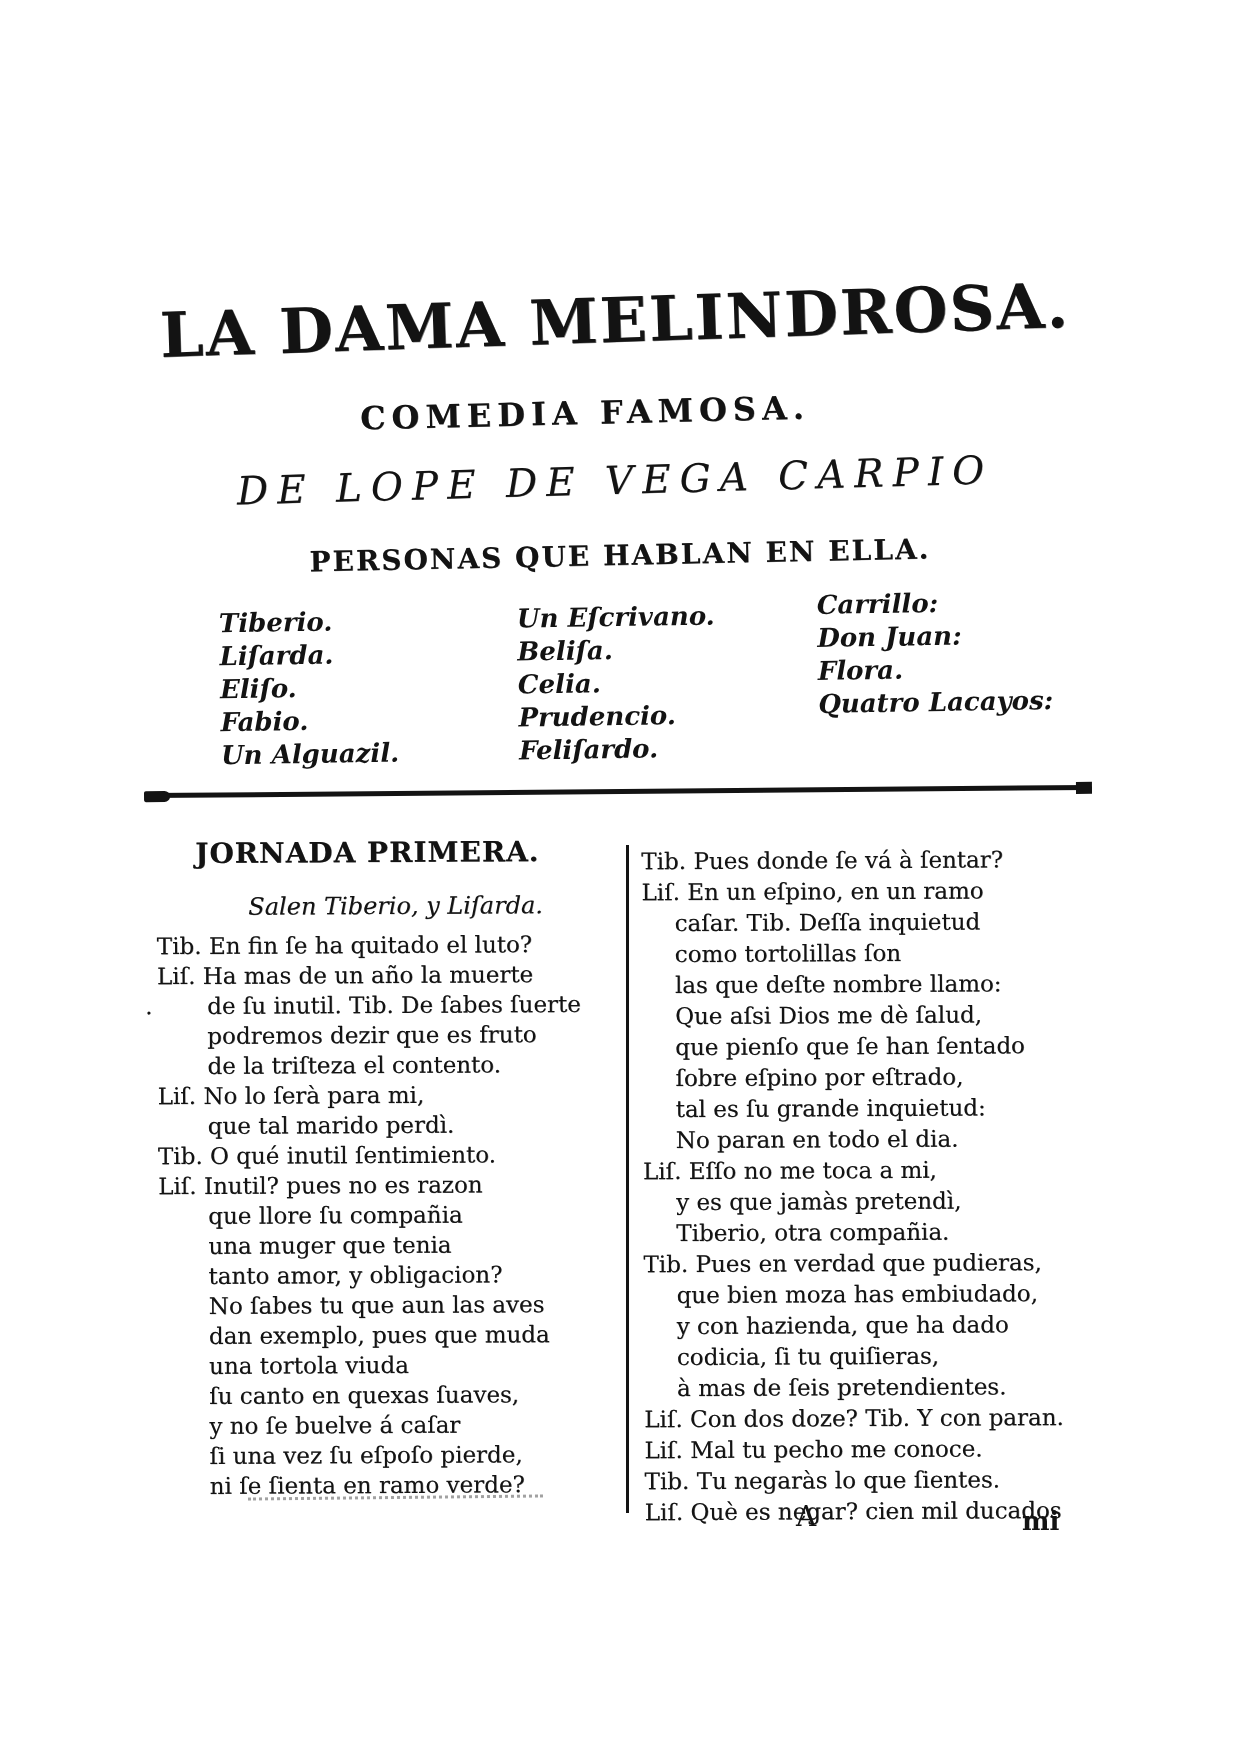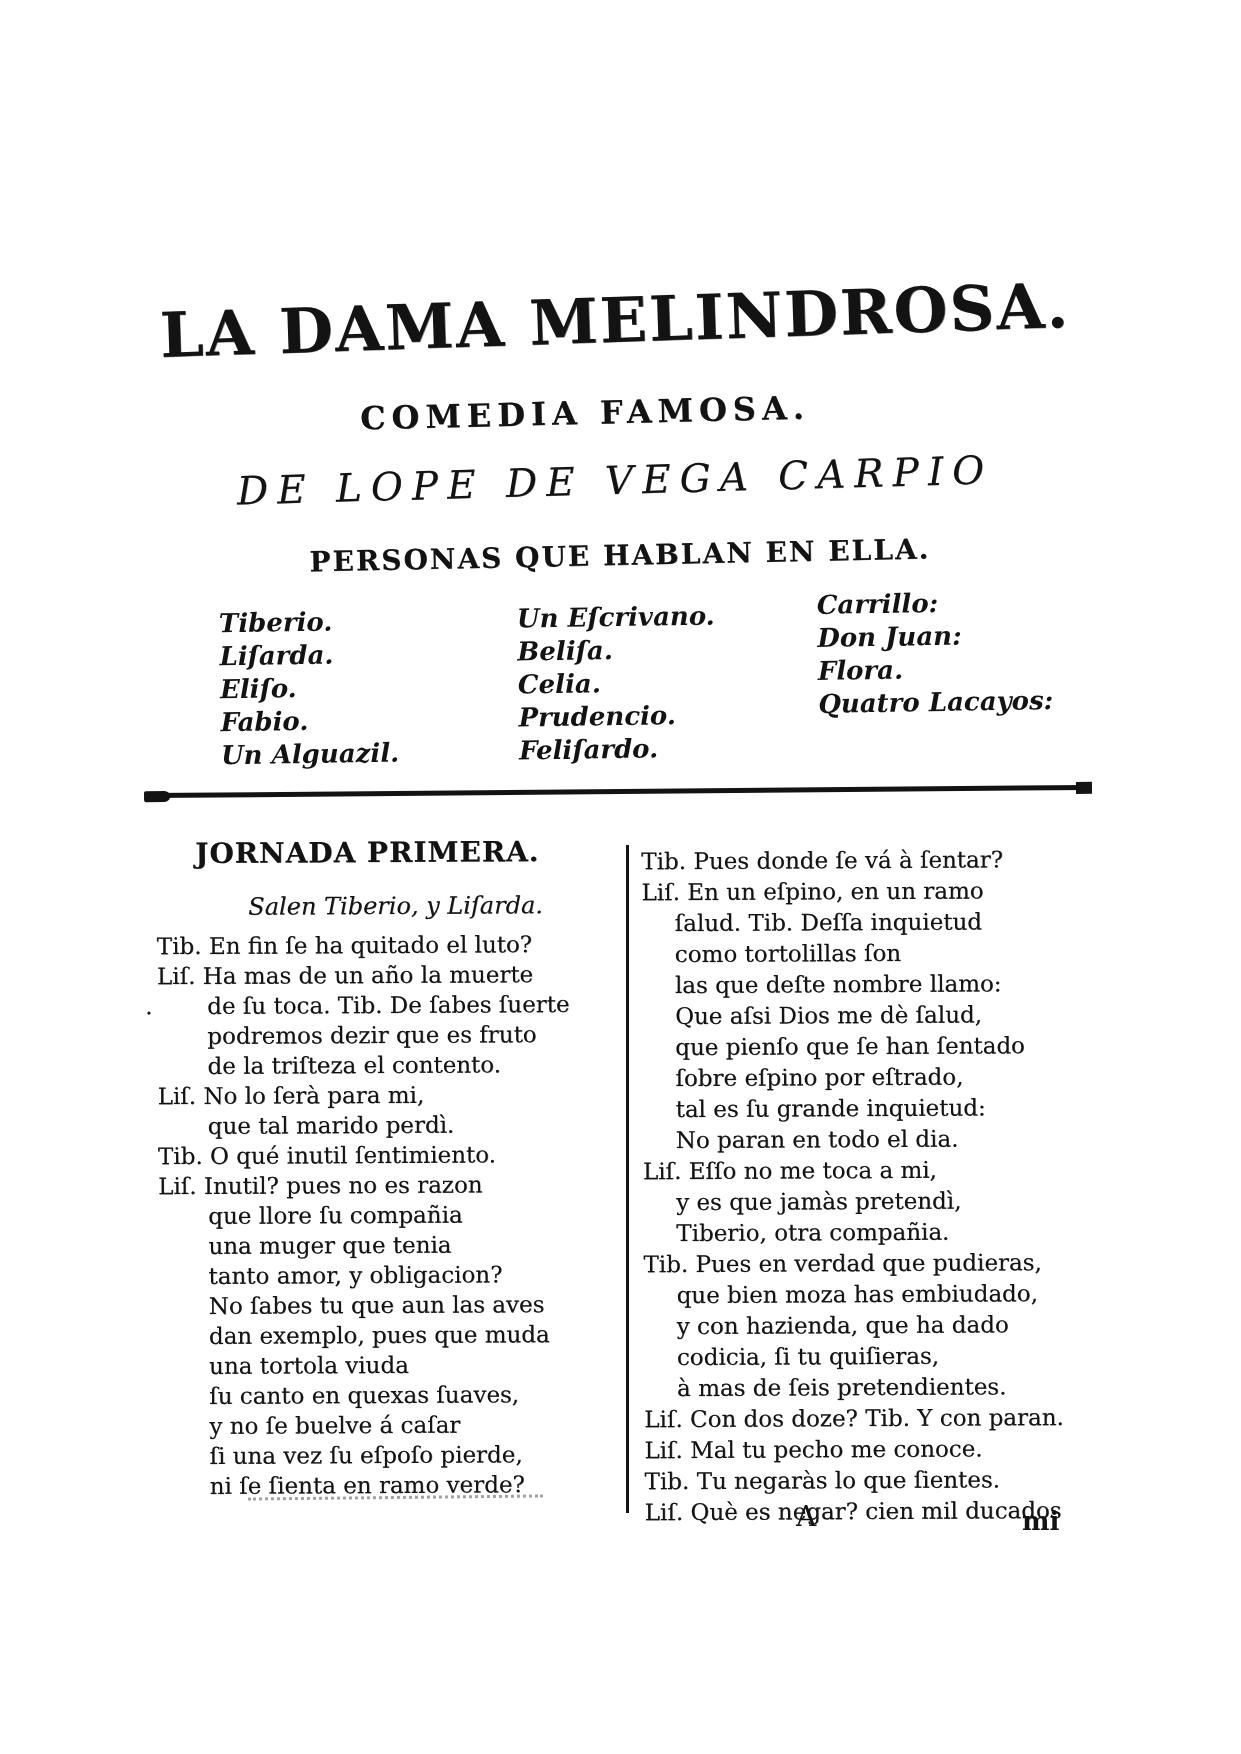--- a/index.html
+++ b/index.html
@@ -127,21 +127,21 @@
   <div class="rule"></div>
 
   <div class="col-divider"></div>
 
   <div class="text-col left-col">
     <div class="act-heading">JORNADA PRIMERA.</div>
     <div class="stage-dir">Salen Tiberio, y Liſarda.</div>
     <div class="verse" id="left-verse">
         <div class="vline"><span class="speaker">Tib.</span><span> En fin ſe ha quitado el luto?</span></div>
         <div class="vline"><span class="speaker">Liſ.</span><span> Ha mas de un año la muerte</span></div>
-        <div class="vline ind"><span class="marginal">.</span><span>de ſu toca. </span><span class="speaker">Tib.</span><span> De ſabes ſuerte</span></div>
+        <div class="vline ind"><span class="marginal">.</span><span>de ſu inutil. </span><span class="speaker">Tib.</span><span> De ſabes ſuerte</span></div>
         <div class="vline ind"><span>podremos dezir que es fruto</span></div>
         <div class="vline ind"><span>de la triſteza el contento.</span></div>
         <div class="vline"><span class="speaker">Liſ.</span><span> No lo ſerà para mi,</span></div>
         <div class="vline ind"><span>que tal marido perdì.</span></div>
         <div class="vline"><span class="speaker">Tib.</span><span> O qué inutil ſentimiento.</span></div>
         <div class="vline"><span class="speaker">Liſ.</span><span> Inutil? pues no es razon</span></div>
         <div class="vline ind"><span>que llore ſu compañia</span></div>
         <div class="vline ind"><span>una muger que tenia</span></div>
         <div class="vline ind"><span>tanto amor, y obligacion?</span></div>
         <div class="vline ind"><span>No ſabes tu que aun las aves</span></div>
@@ -151,21 +151,21 @@
         <div class="vline ind"><span>y no ſe buelve á caſar</span></div>
         <div class="vline ind"><span>ſi una vez ſu eſpoſo pierde,</span></div>
         <div class="vline ind"><span>ni ſe ſienta en ramo verde?</span></div>
       </div>
   </div>
 
   <div class="text-col right-col">
     <div class="verse" id="right-verse">
         <div class="vline"><span class="speaker">Tib.</span><span> Pues donde ſe vá à ſentar?</span></div>
         <div class="vline"><span class="speaker">Liſ.</span><span> En un eſpino, en un ramo</span></div>
-        <div class="vline ind"><span>ſalud. </span><span class="speaker">Tib.</span><span> Deſſa inquietud</span></div>
+        <div class="vline ind"><span>caſar. </span><span class="speaker">Tib.</span><span> Deſſa inquietud</span></div>
         <div class="vline ind"><span>como tortolillas ſon</span></div>
         <div class="vline ind"><span>las que deſte nombre llamo:</span></div>
         <div class="vline ind"><span>Que aſsi Dios me dè ſalud,</span></div>
         <div class="vline ind"><span>que pienſo que ſe han ſentado</span></div>
         <div class="vline ind"><span>ſobre eſpino por eſtrado,</span></div>
         <div class="vline ind"><span>tal es ſu grande inquietud:</span></div>
         <div class="vline ind"><span>No paran en todo el dia.</span></div>
         <div class="vline"><span class="speaker">Liſ.</span><span> Eſſo no me toca a mi,</span></div>
         <div class="vline ind"><span>y es que jamàs pretendì,</span></div>
         <div class="vline ind"><span>Tiberio, otra compañia.</span></div>

